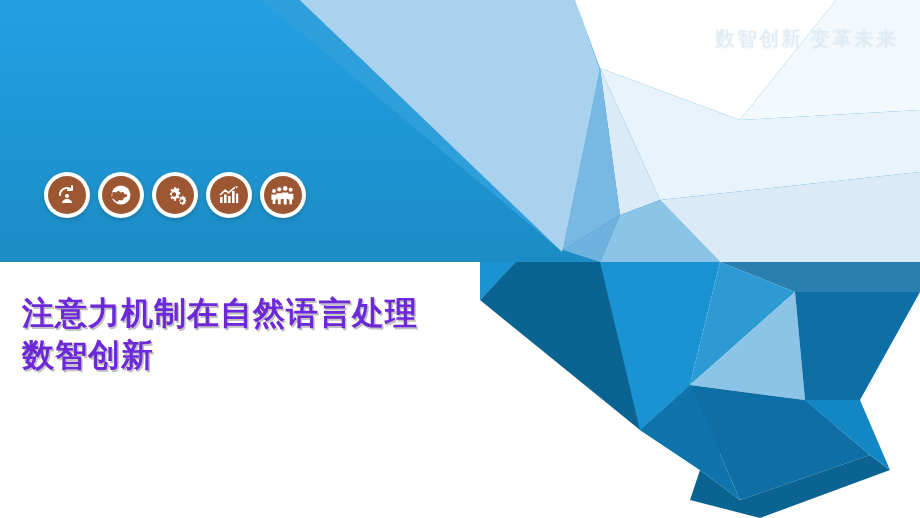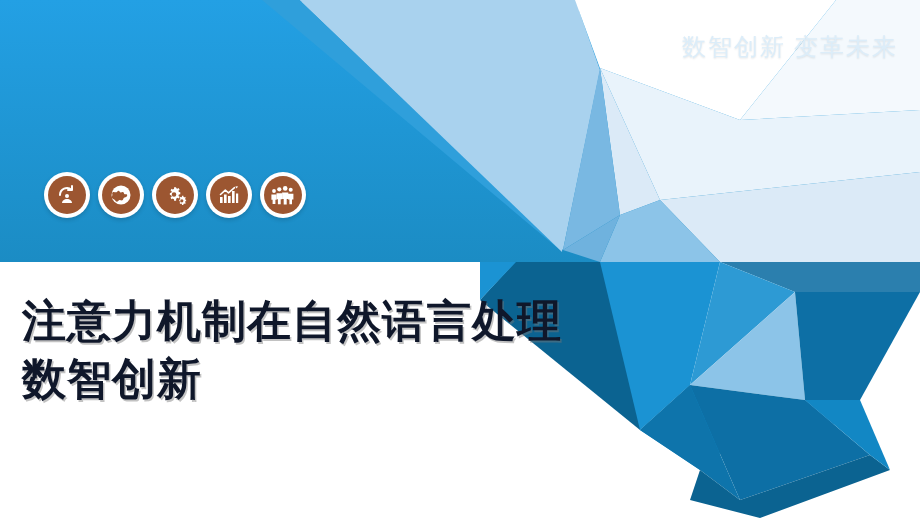--- a/index.html
+++ b/index.html
@@ -23,23 +23,23 @@
     top: 0;
     width: 920px;
     height: 518px;
     display: block;
   }
 
   
   .tagline {
     position: absolute;
     right: 22px;
-    top: 31px;
+    top: 25px;
     font-family: "Liberation Serif", "DejaVu Serif", serif;
-    font-size: 24px;
+    font-size: 20px;
     letter-spacing: 2px;
     color: #dcedf9;
     white-space: nowrap;
     text-shadow: 0 1px 2px rgba(0,0,0,0.10);
     text-align: center;
   }
 
   
   .icon-row {
     position: absolute;
@@ -74,23 +74,23 @@
   
   .title-block {
     position: absolute;
     left: 22px;
     top: 292px;
     width: 560px;
   }
   .title-line {
     font-family: "DejaVu Sans", "Liberation Sans", sans-serif;
     font-weight: bold;
-    font-size: 44px;
+    font-size: 32px;
     line-height: 1.32;
-    color: #0f172a;
+    color: #6d28d9;
     letter-spacing: 1px;
     text-shadow: 1.5px 1.5px 0 rgba(120,120,120,0.45);
     white-space: nowrap;
   }
 </style>
 </head>
 <body>
 
 <div id="slide">
 

